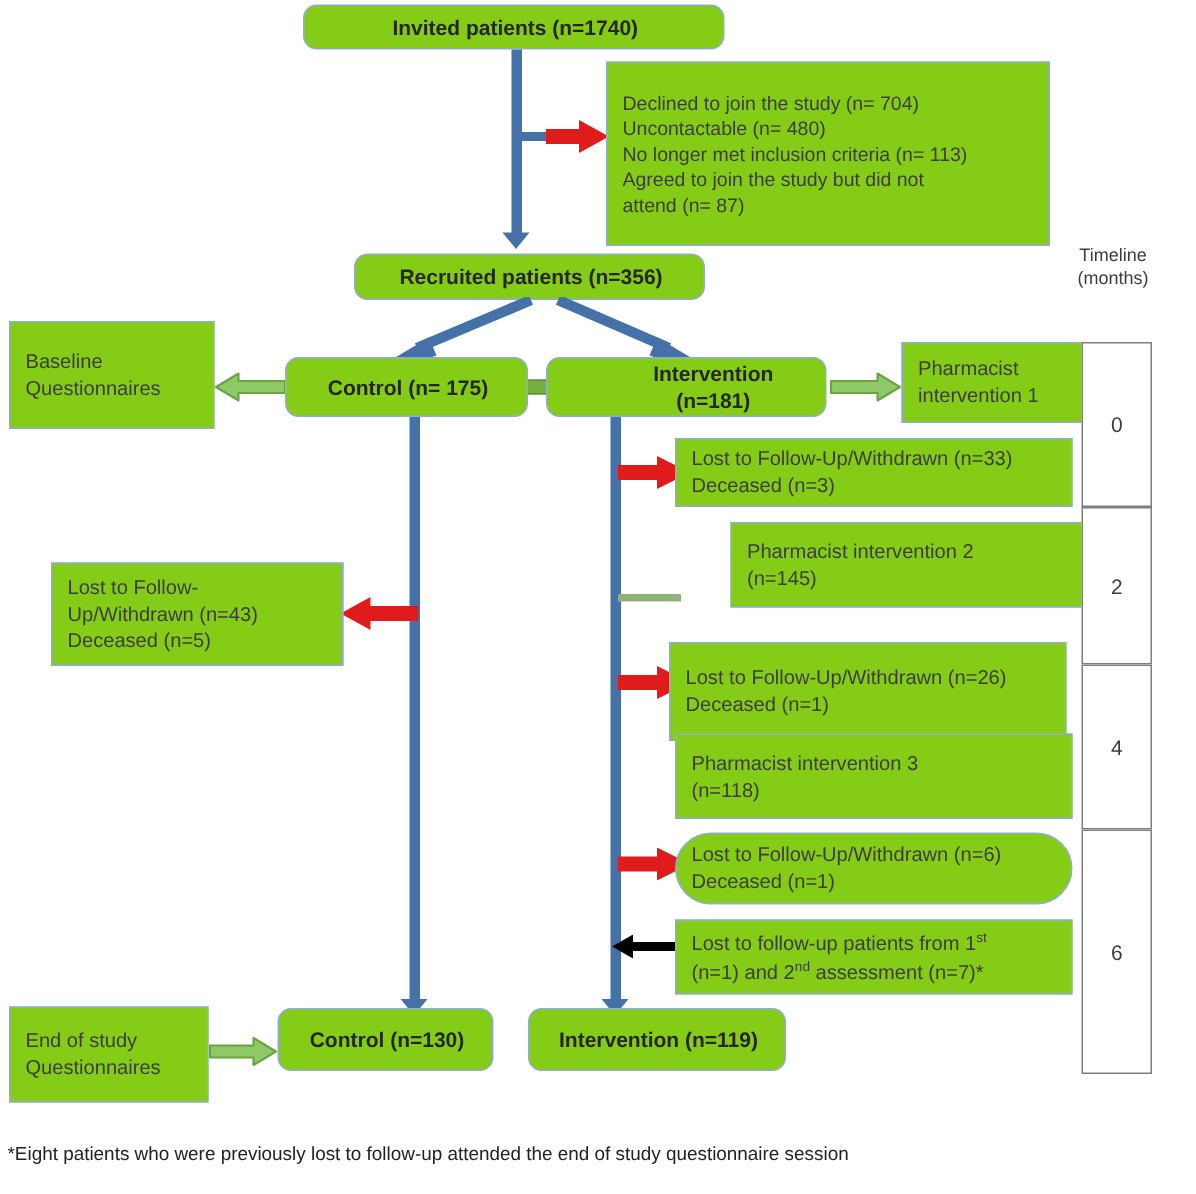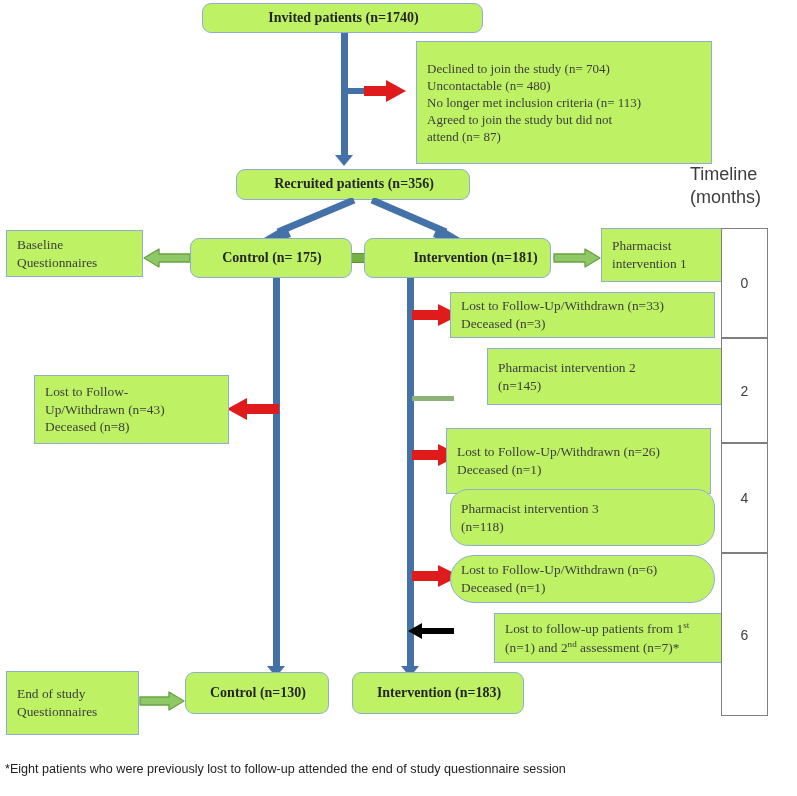--- a/index.html
+++ b/index.html
@@ -13,30 +13,29 @@
     font-family: "Liberation Sans", sans-serif;
     color: #404040;
     overflow: hidden;
   }
   #canvas { position: absolute; inset: 0; }
 
   
   .box {
     position: absolute;
     border: 1.4px solid #8fadd4;
-    background: #bef264;
+    background: #84cc16;
     font-size: 13.4px;
     line-height: 1.32;
     color: #3d3d3d;
     display: flex;
     flex-direction: column;
     justify-content: center;
     padding: 3px 8px 3px 10px;
     white-space: pre-line;
-    font-family: Liberation Serif, serif;
   }
   .box.center { align-items: center; text-align: center; justify-content: center; }
   .box.rounded { border-radius: 9px; }
   .box.bold { font-weight: bold; color: #262626; font-size: 14px; }
   .box.sq { border-radius: 0; }
 
   
   .vline  { position: absolute; background: #4472a8; }
   .hline  { position: absolute; background: #4472a8; }
 
@@ -59,23 +58,24 @@
   .tl-cell {
     position: absolute;
     border: 1.3px solid #7f7f7f;
     background: #ffffff;
     display: flex; align-items: center; justify-content: center;
     font-size: 14px;
     color: #3d3d3d;
   }
   .tl-title {
     position: absolute;
-    font-size: 18px;
+    font-size: 12px;
     line-height: 1.28;
     color: #3d3d3d;
+    text-align: center;
     white-space: pre-line;
   }
 
   .footnote {
     position: absolute;
     font-size: 12.6px;
     color: #222222;
     white-space: nowrap;
     font-family: "Liberation Sans", sans-serif;
   }
@@ -90,36 +90,36 @@
 
   <div class="vline" style="left:341px; top:33px; width:7px; height:128px;"></div>
   <div class="tri-down" style="left:335px; top:155px;"></div>
 
   <div class="hline" style="left:344px; top:88px; width:40px; height:6px;"></div>
 
   <svg class="arrow-red-r" style="left:364px; top:80px;" width="42" height="22" viewBox="0 0 42 22">
     <polygon points="0,6 22,6 22,0 42,11 22,22 22,16 0,16" fill="#e01b1b"></polygon>
   </svg>
 
-  <div class="box sq" style="left:416px; top:41px; width:296px; height:123px; font-size:13px;">Declined to join the study (n= 704)
+  <div class="box sq" style="left:404px; top:41px; width:296px; height:123px; font-size:13px;">Declined to join the study (n= 704)
 Uncontactable (n= 480)
 No longer met inclusion criteria (n= 113)
 Agreed to join the study but did not
 attend (n= 87)</div>
 
   <div class="box rounded bold center" style="left:236px; top:169px; width:234px; height:31px;text-align:right;">Recruited patients (n=356)</div>
 
   <svg style="position:absolute; left:250px; top:198px;" width="250" height="46" viewBox="0 0 250 46">
     <line x1="104" y1="2" x2="28" y2="34" stroke="#4472a8" stroke-width="7"></line>
     <polygon points="14,40 36,27 41,39 20,46" fill="#4472a8"></polygon>
     <line x1="122" y1="2" x2="196" y2="34" stroke="#4472a8" stroke-width="7"></line>
     <polygon points="210,40 188,27 183,39 204,46" fill="#4472a8"></polygon>
   </svg>
 
-  <div class="box sq" style="left:6px; top:230px; width:137px; height:47px;">Baseline
+  <div class="box sq" style="left:6px; top:214px; width:137px; height:72px;">Baseline
 Questionnaires</div>
 
   <svg class="arrow-green-l" style="left:143px; top:248px;" width="48" height="20" viewBox="0 0 48 20">
     <polygon points="1,10 16,1 16,6 47,6 47,14 16,14 16,19" fill="#8fc866" stroke="#6aa440" stroke-width="1.4" stroke-linejoin="round"></polygon>
   </svg>
 
   <div class="box rounded bold center" style="left:190px; top:238px; width:162px; height:40px;">Control (n= 175)</div>
 
   <div class="green-bar" style="left:352px; top:253px; width:20px; height:10px;"></div>
 
@@ -134,68 +134,68 @@
 
   <div class="vline" style="left:273px; top:278px; width:7px; height:396px;"></div>
   <div class="tri-down" style="left:267px; top:666px;"></div>
 
   <svg class="arrow-red-l" style="left:227px; top:398px;" width="52" height="22" viewBox="0 0 52 22">
     <polygon points="0,11 20,0 20,6 52,6 52,16 20,16 20,22" fill="#e01b1b"></polygon>
   </svg>
 
   <div class="box sq" style="left:34px; top:375px; width:195px; height:69px;">Lost to Follow-
 Up/Withdrawn (n=43)
-Deceased (n=8)</div>
+Deceased (n=5)</div>
 
   <div class="vline" style="left:407px; top:278px; width:7px; height:396px;"></div>
   <div class="tri-down" style="left:401px; top:666px;"></div>
 
   <svg class="arrow-red-r" style="left:412px; top:304px;" width="48" height="22" viewBox="0 0 48 22">
     <polygon points="0,6 26,6 26,0 48,11 26,22 26,16 0,16" fill="#e01b1b"></polygon>
   </svg>
   <div class="box sq" style="left:450px; top:292px; width:265px; height:46px;">Lost to Follow-Up/Withdrawn (n=33)
 Deceased (n=3)</div>
 
   <div class="grey-green-bar" style="left:412px; top:396px; width:42px; height:5px;"></div>
   <div class="box sq" style="left:450px; top:348px; width:265px; height:57px;margin-left:37px;">Pharmacist intervention 2
  (n=145)</div>
 
   <svg class="arrow-red-r" style="left:412px; top:444px;" width="48" height="22" viewBox="0 0 48 22">
     <polygon points="0,6 26,6 26,0 48,11 26,22 26,16 0,16" fill="#e01b1b"></polygon>
   </svg>
   <div class="box sq" style="left:446px; top:428px; width:265px; height:66px;">Lost to Follow-Up/Withdrawn (n=26)
 Deceased (n=1)</div>
 
-  <div class="box sq" style="left:450px; top:489px; width:265px; height:57px;border-radius:18px;">Pharmacist intervention 3
+  <div class="box sq" style="left:450px; top:489px; width:265px; height:57px;">Pharmacist intervention 3
  (n=118)</div>
 
   <svg class="arrow-red-r" style="left:412px; top:565px;" width="48" height="22" viewBox="0 0 48 22">
     <polygon points="0,6 26,6 26,0 48,11 26,22 26,16 0,16" fill="#e01b1b"></polygon>
   </svg>
   <div class="box sq" style="left:450px; top:555px; width:265px; height:48px;border-radius:24px;">Lost to Follow-Up/Withdrawn (n=6)
 Deceased (n=1)</div>
 
   <svg class="arrow-black-l" style="left:408px; top:623px;" width="46" height="16" viewBox="0 0 46 16">
     <polygon points="0,8 14,0 14,5 46,5 46,11 14,11 14,16" fill="#000000"></polygon>
   </svg>
-  <div class="box sq" style="left:450px; top:613px; width:265px; height:50px; white-space:normal;margin-left:44px;">
+  <div class="box sq" style="left:450px; top:613px; width:265px; height:50px; white-space:normal;">
     <div><span>Lost to follow-up patients from 1</span><sup>st</sup></div>
     <div><span>(n=1) and 2</span><sup>nd</sup><span> assessment (n=7)*</span></div>
   </div>
 
   <div class="box sq" style="left:6px; top:671px; width:133px; height:64px;">End of study
 Questionnaires</div>
 
   <svg class="arrow-green-r" style="left:139px; top:691px;" width="46" height="20" viewBox="0 0 46 20">
     <polygon points="45,10 30,1 30,6 1,6 1,14 30,14 30,19" fill="#8fc866" stroke="#6aa440" stroke-width="1.4" stroke-linejoin="round"></polygon>
   </svg>
 
   <div class="box rounded bold center" style="left:185px; top:672px; width:144px; height:42px;">Control (n=130)</div>
 
-  <div class="box rounded bold center" style="left:352px; top:672px; width:172px; height:42px;">Intervention (n=183)</div>
+  <div class="box rounded bold center" style="left:352px; top:672px; width:172px; height:42px;">Intervention (n=119)</div>
 
   <div class="tl-title" style="left:690px; top:163px; width:104px;">Timeline
 (months)</div>
 
   <div class="tl-cell" style="left:721px; top:228px; width:47px; height:110px;">0</div>
   <div class="tl-cell" style="left:721px; top:338px; width:47px; height:105px;">2</div>
   <div class="tl-cell" style="left:721px; top:443px; width:47px; height:110px;">4</div>
   <div class="tl-cell" style="left:721px; top:553px; width:47px; height:163px;">6</div>
 
   <div class="footnote" style="left:5px; top:762px;">*Eight patients who were previously lost to follow-up attended the end of study questionnaire session</div>

